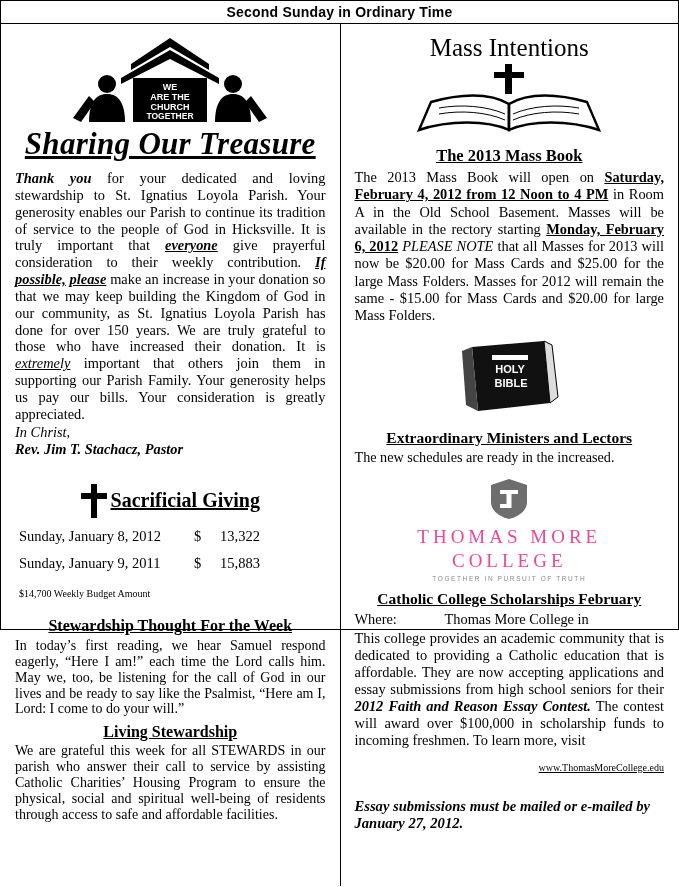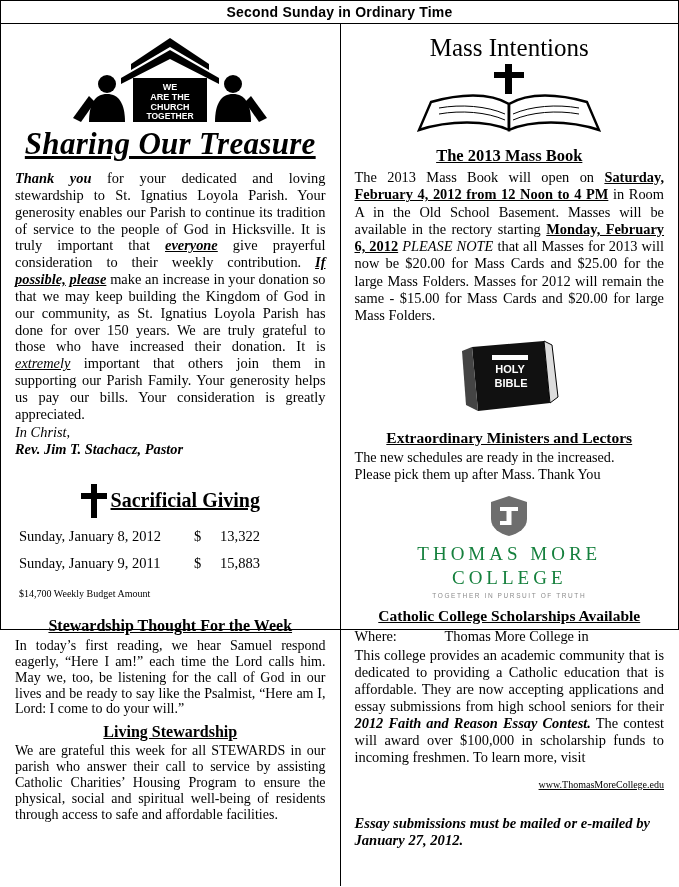--- a/index.html
+++ b/index.html
@@ -176,21 +176,21 @@
     line-height: 1.2;
   }
   .tmc-wrap {
     text-align: center;
     margin: 12px 0 8px 0;
   }
   .tmc-name {
     font-family: "Liberation Serif", serif;
     font-size: 19px;
     letter-spacing: 4px;
-    color: #15803d;
+    color: #ec4899;
     margin-top: 2px;
   }
   .tmc-tag {
     font-family: "Liberation Sans", sans-serif;
     font-size: 6.5px;
     letter-spacing: 1.6px;
     color: #8c8c8c;
     margin-top: 3px;
   }
   .cc-title {
@@ -333,35 +333,34 @@
           <path d="M18 8 L24 72 L12 66 L8 12 Z" fill="#444"></path>
           <rect x="38" y="16" width="36" height="5" fill="#fff"></rect>
           <text x="56" y="34" font-family="Liberation Sans, sans-serif" font-size="11" font-weight="bold" fill="#fff" text-anchor="middle">HOLY</text>
           <text x="57" y="48" font-family="Liberation Sans, sans-serif" font-size="11" font-weight="bold" fill="#fff" text-anchor="middle">BIBLE</text>
           <path d="M96 64 L104 58 L98 6 L90 2 Z" fill="#ddd" stroke="#000" stroke-width="1"></path>
         </svg>
       </div>
 
       <div class="em-title">Extraordinary Ministers and Lectors</div>
       <div class="em-body">The new schedules are ready in the increased.</div>
-      <div class="em-body">Please pick them up after Mass. Thank You</div>
 
       <div class="tmc-wrap">
         <svg width="40" height="42" viewBox="0 0 40 42">
           <path d="M20 1 L38 7 L38 24 C38 33 29 39 20 41 C11 39 2 33 2 24 L2 7 Z" fill="#6e6e6e"></path>
           <rect x="11" y="12" width="18" height="4" fill="#fff"></rect>
           <rect x="17.5" y="12" width="5" height="18" fill="#fff"></rect>
           <rect x="11" y="26" width="10" height="4" fill="#fff"></rect>
         </svg>
         <div class="tmc-name">THOMAS MORE</div>
         <div class="tmc-name">COLLEGE</div>
         <div class="tmc-tag">TOGETHER IN PURSUIT OF TRUTH</div>
       </div>
 
-      <div class="cc-title">Catholic College Scholarships Available</div>
+      <div class="cc-title">Catholic College Scholarships February</div>
       <div class="where-row">
         <div class="where-label">Where:</div>
         <div class="where-val">Thomas More College in</div>
       </div>
 
       <div class="cc-body">
         <span>This college provides an academic community that is dedicated to providing a Catholic education that is affordable.  They are now accepting applications and essay submissions from high school seniors for their </span><span class="bi">2012 Faith and Reason Essay Contest.</span><span>   The contest will award over $100,000 in scholarship funds to incoming freshmen.  To learn more, visit</span>
       </div>
 
       <div class="link-line">www.ThomasMoreCollege.edu</div>

